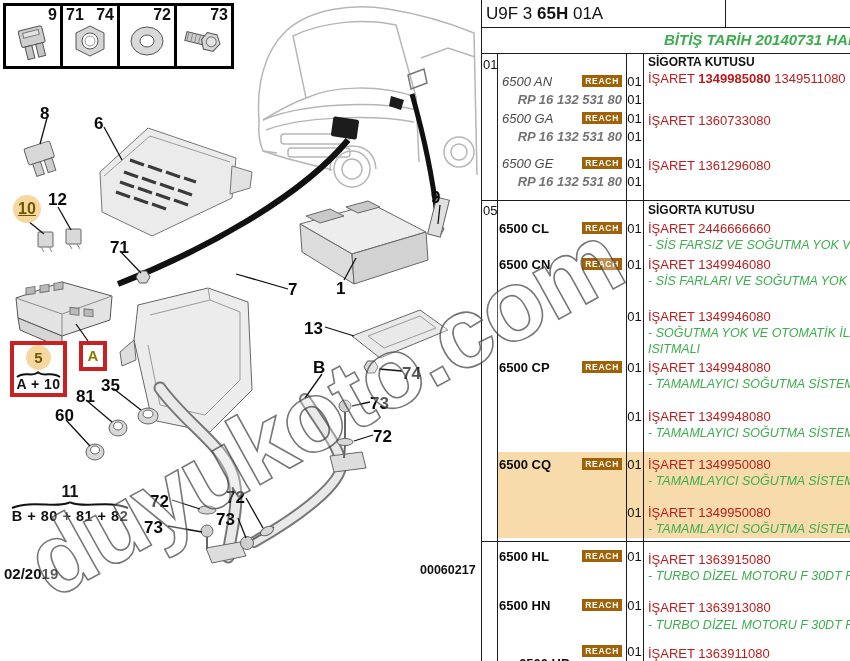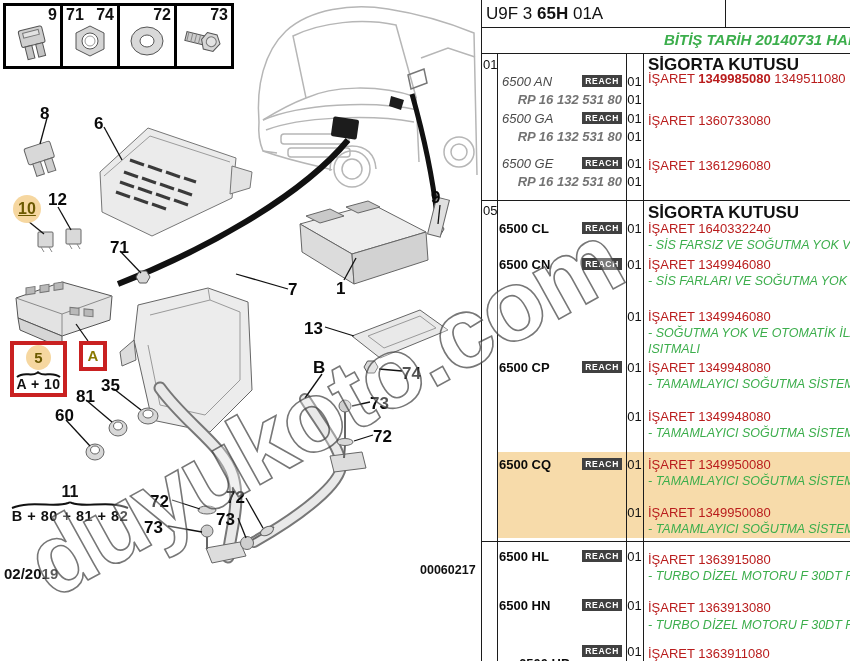--- a/index.html
+++ b/index.html
@@ -40,24 +40,24 @@
   #doc-number{position:absolute;left:420px;top:563px;font-weight:bold;font-size:12.5px}
 
   
   #hdr-title{position:absolute;left:5px;top:4px;font-size:17px;white-space:nowrap}
   #hdr-title b{font-weight:bold}
   #hdr-notice{position:absolute;left:183px;top:31px;font-size:15px;font-weight:bold;
       font-style:italic;color:#3cae4c;white-space:nowrap}
 
   
   .sec-num{position:absolute;left:2px;font-size:13px}
-  .sec-title{position:absolute;left:167px;font-weight:bold;font-size:17px;white-space:nowrap}
+  .sec-title{position:absolute;left:167px;font-weight:bold;font-size:12px;white-space:nowrap}
   .p-code{position:absolute;left:21px;font-size:13px;font-style:italic;color:#4a4a4a;white-space:nowrap}
   .p-code.b5{font-style:normal;font-weight:bold;color:#0a0a0a;left:18px}
-  .reach{position:absolute;right:228px;background:#404040;color:#fff;font-size:8.5px;
+  .reach{position:absolute;right:228px;background:#a16207;color:#fff;font-size:8.5px;
       font-weight:bold;padding:2px 3px 1px 3px;letter-spacing:.7px;line-height:9px}
   .qty{position:absolute;left:145px;width:17px;text-align:center;font-size:13px}
   .sub{position:absolute;right:228px;font-size:13px;font-weight:bold;font-style:italic;
       color:#737373;white-space:nowrap}
   .isa{position:absolute;left:167px;font-size:13px;white-space:nowrap;color:#b91c1c}
   .isa b{font-weight:bold}
   .note{position:absolute;left:167px;font-size:12.5px;font-style:italic;color:#3cae4c;white-space:nowrap}
   .hl-band{position:absolute;left:17px;top:452px;width:352px;height:86px;background:#f7dbaa}
 
   #watermark{position:absolute;left:0;top:0;pointer-events:none;z-index:50}
@@ -350,21 +350,21 @@
       <div class="isa" style="top: 113px;">İŞARET <span>1360733080</span></div>
       <div class="p-code" style="top: 156px;">6500 GE</div>
       <div class="reach" style="top: 157px;">REACH</div>
       <div class="qty" style="top: 156px;">01</div>
       <div class="sub" style="top: 174px;">RP 16 132 531 80</div>
       <div class="qty" style="top: 174px;">01</div>
       <div class="isa" style="top: 158px;">İŞARET <span>1361296080</span></div>
       <div class="p-code b5" style="top: 221px;">6500 CL</div>
       <div class="reach" style="top: 222px;">REACH</div>
       <div class="qty" style="top: 221px;">01</div>
-      <div class="isa" style="top: 221px;">İŞARET <span>1640332240</span></div>
+      <div class="isa" style="top: 221px;">İŞARET <span>2446666660</span></div>
       <div class="note" style="top: 238px;">- SİS FARSIZ VE SOĞUTMA YOK VE TA</div>
       <div class="p-code b5" style="top: 257px;">6500 CN</div>
       <div class="reach" style="top: 258px;">REACH</div>
       <div class="qty" style="top: 257px;">01</div>
       <div class="isa" style="top: 257px;">İŞARET <span>1349946080</span></div>
       <div class="note" style="top: 274px;">- SİS FARLARI VE SOĞUTMA YOK</div>
       <div class="qty" style="top: 309px;">01</div>
       <div class="isa" style="top: 309px;">İŞARET <span>1349946080</span></div>
       <div class="note" style="top: 326px;">- SOĞUTMA YOK VE OTOMATİK İLAVE</div>
       <div class="note" style="top: 342px;">ISITMALI</div>

